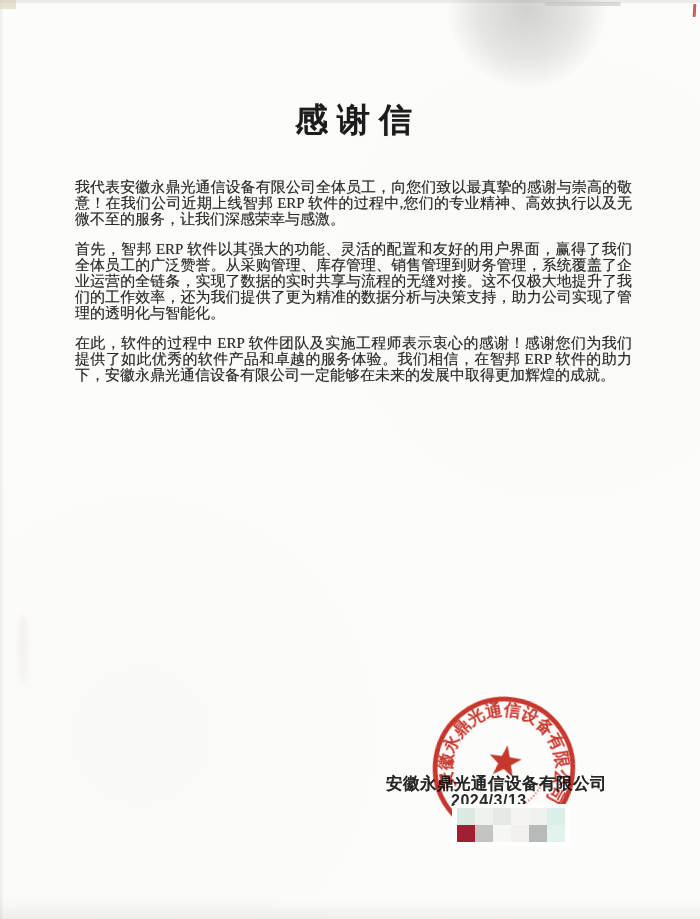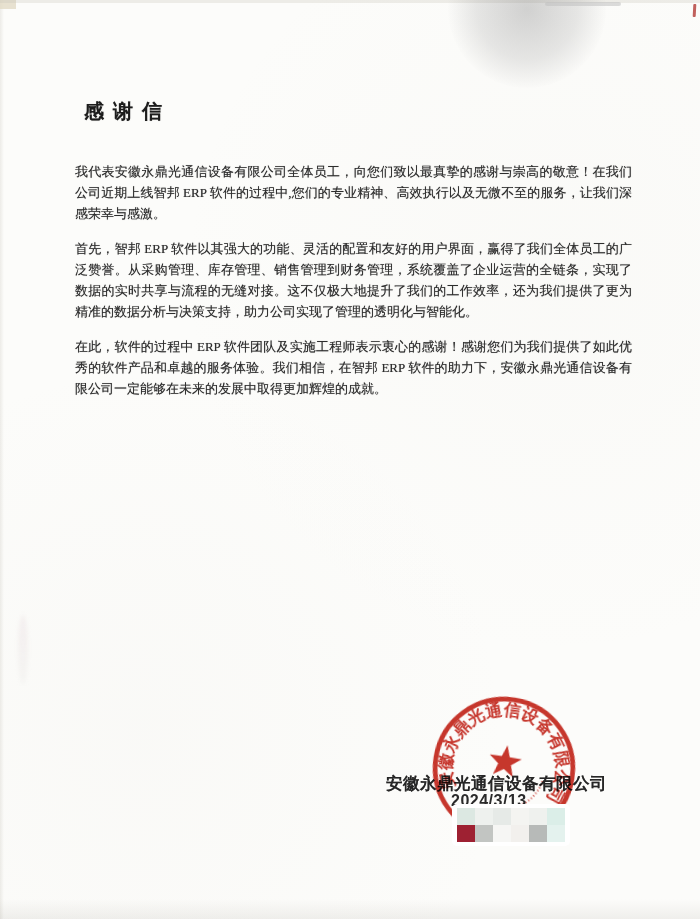--- a/index.html
+++ b/index.html
@@ -37,30 +37,30 @@
     background:linear-gradient(to bottom, rgba(214,186,196,0.18), rgba(200,200,200,0.10));
     border-radius:50%;filter:blur(2px);}
   
   .letter{
     position:absolute;left:75px;top:0;width:557px;
     color:#2d2d2d;
     text-shadow:0 0 0.7px rgba(45,45,45,0.55);
   }
   .title{
     margin:98px 0 0 0;
-    text-align:left;
+    text-align:center;
     font-family:Liberation Sans, sans-serif;
-    font-size:20px;font-weight:bold;
+    font-size:33px;font-weight:bold;
     letter-spacing:9px;text-indent:9px;
     color:#1c1c1c;
   }
   .body-text p{
     margin:0 0 14px 0;
-    font-size:13px;
-    line-height:21px;
+    font-size:15px;
+    line-height:16px;
     text-align:justify;
     color:#2d2d2d;
   }
   .body-text p:first-child{margin-top:36px;}
   
   .signature{
     position:absolute;left:386px;top:773px;
     font-size:16.5px;font-weight:600;color:#262626;
     letter-spacing:0.5px;white-space:nowrap;z-index:2;
     text-shadow:0 0 0.6px rgba(40,40,40,0.5);

